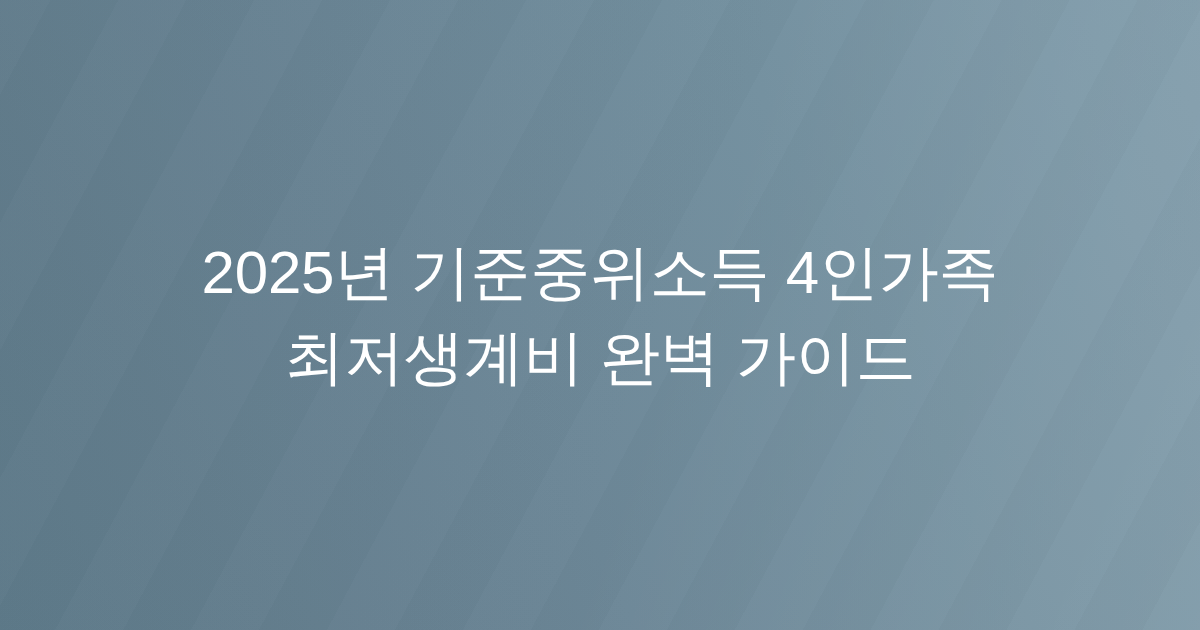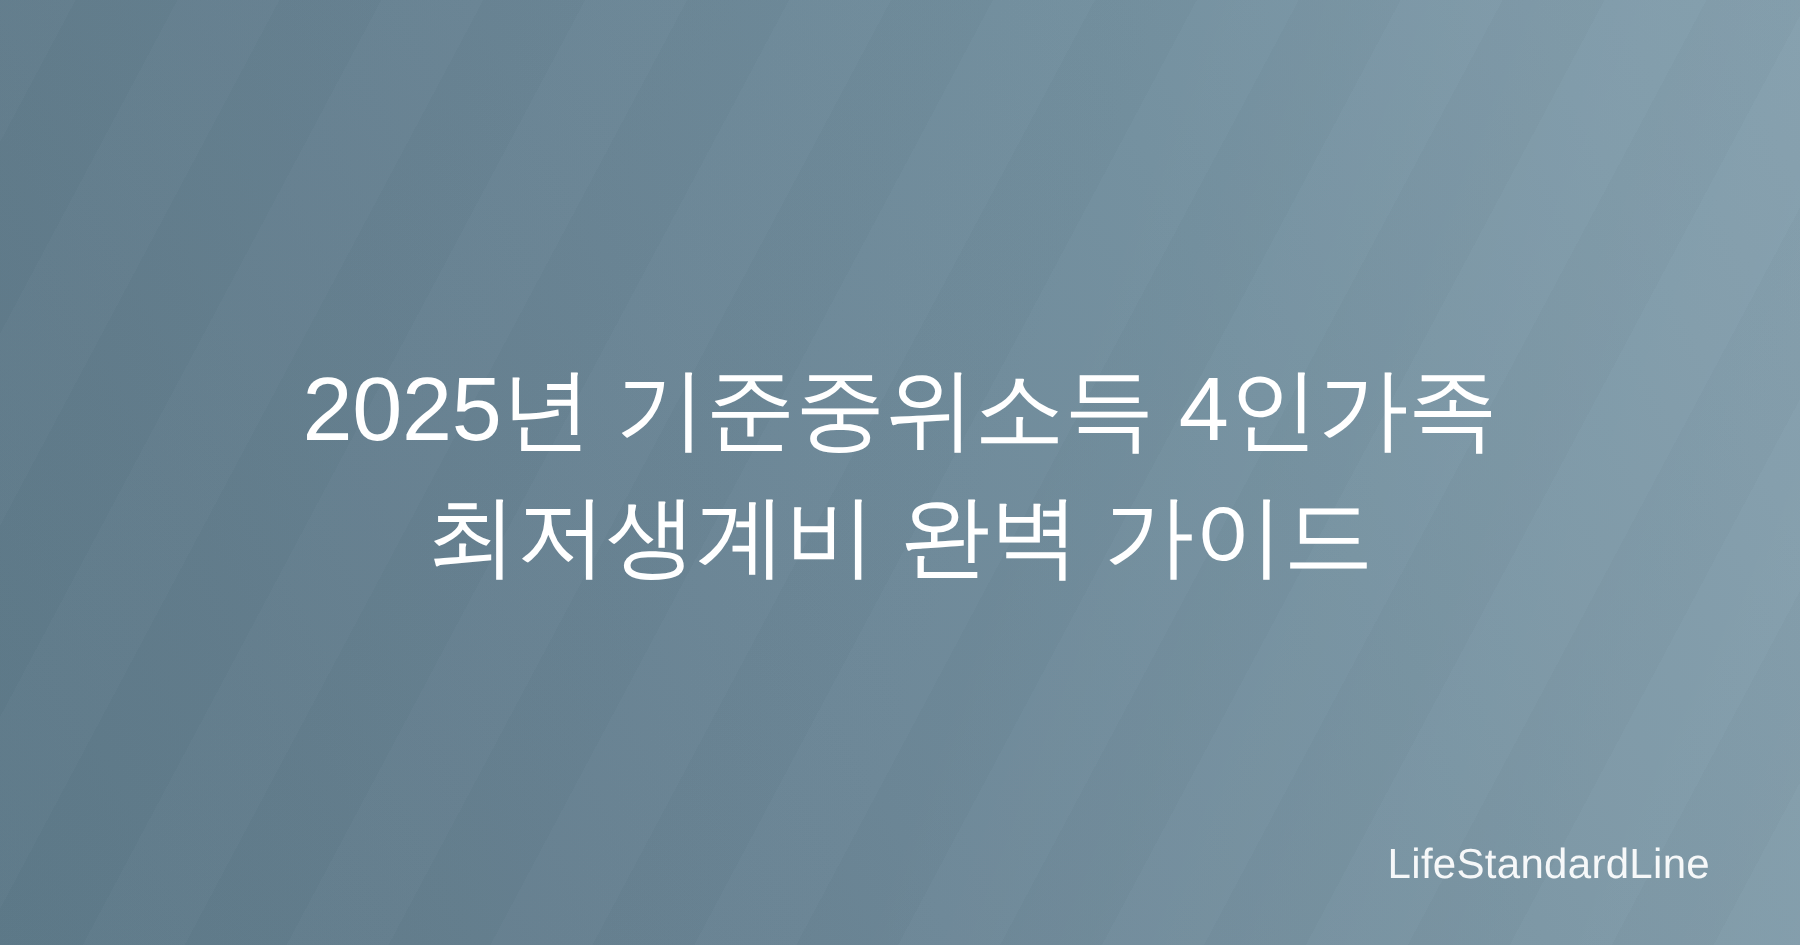--- a/index.html
+++ b/index.html
@@ -110,15 +110,14 @@
 </style>
 </head>
 <body>
 
 <div class="og-card">
 
   <div class="card-content">
     <h1 class="card-title">2025년 기준중위소득 4인가족 최저생계비 완벽 가이드</h1>
   </div>
 
-  <div class="watermark">LifeStandardLine</div>
 
 </div>
 
 </body></html>

